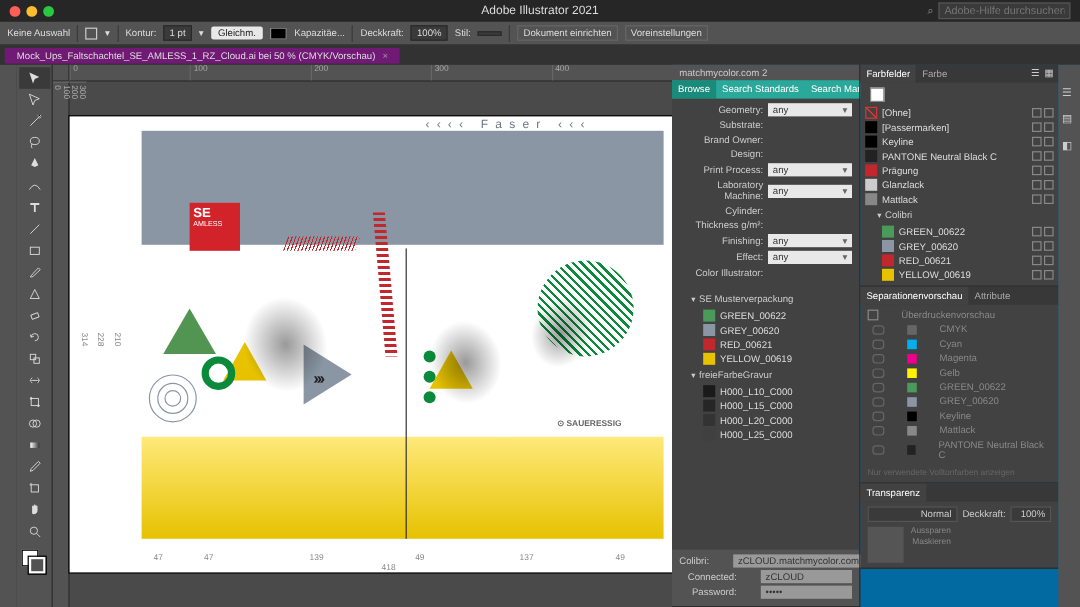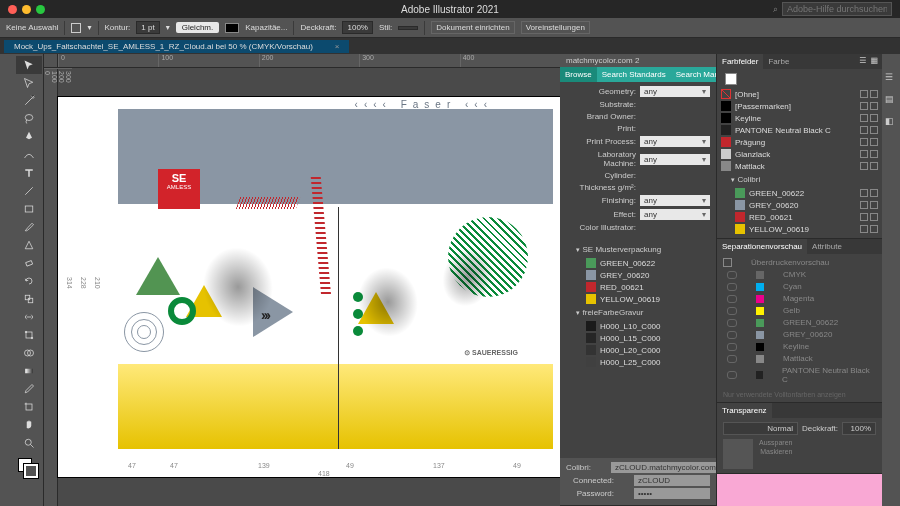--- a/index.html
+++ b/index.html
@@ -17,21 +17,21 @@
 
 .options { height: 20px; background: #535353; display: flex; align-items: center; padding: 0 6px; gap: 6px; font-size: 8px; color: #ddd; border-bottom: 1px solid #2a2a2a; }
 .options .lbl { white-space: nowrap; }
 .options .field { background: #3a3a3a; border: 1px solid #2a2a2a; padding: 1px 4px; font-size: 8px; color: #ddd; }
 .options .btn { background: #e8e8e8; color: #222; padding: 1px 6px; border-radius: 2px; font-size: 8px; }
 .options .swatch { width: 14px; height: 10px; background: #000; border: 1px solid #888; }
 .options .sep { width: 1px; height: 14px; background: #3a3a3a; }
 
 
 .tabbar { height: 16px; background: #323232; display: flex; align-items: center; padding: 0 4px; }
-.doctab { background: #0c4a6e; padding: 2px 10px; font-size: 8px; color: #ddd; display: flex; gap: 22px; align-items: center; }
+.doctab { background: #701a75; padding: 2px 10px; font-size: 8px; color: #ddd; display: flex; gap: 6px; align-items: center; }
 .doctab .x { color: #999; }
 
 
 .mainrow { display: flex; height: calc(506px - 18px - 20px - 16px); }
 
 
 .tooldock { width: 14px; background: #535353; }
 
 
 .toolbar { width: 30px; background: #535353; display: flex; flex-direction: column; padding-top: 2px; border-right: 1px solid #2a2a2a; }
@@ -45,21 +45,21 @@
 
 .canvas-wrap { flex: 1; background: #4a4a4a; overflow: hidden; position: relative; }
 .rulers-h { height: 14px; background: #535353; border-bottom: 1px solid #2a2a2a; display: flex; }
 .rulers-corner { width: 14px; border-right: 1px solid #2a2a2a; }
 .rulers-h-track, .rulers-v-track { flex: 1; display: flex; font-size: 7px; color: #aaa; }
 .rulers-h-track span { flex: 1; border-left: 1px solid #666; padding-left: 2px; }
 .below-rulers { display: flex; height: calc(100% - 14px); }
 .rulers-v { width: 14px; background: #535353; border-right: 1px solid #2a2a2a; display: flex; flex-direction: column; }
 .rulers-v-track span { flex: 1; border-top: 1px solid #666; writing-mode: vertical-rl; font-size: 7px; padding-top: 2px; }
 .artboard { flex: 1; display: flex; align-items: center; justify-content: center; }
-.page { width: 505px; height: 380px; background: #fff; position: relative; box-shadow: 0 0 0 1px #000; overflow: hidden; text-align: center; }
+.page { width: 505px; height: 380px; background: #fff; position: relative; box-shadow: 0 0 0 1px #000; overflow: hidden; }
 
 
 .art-top { position: absolute; left: 60px; top: 12px; right: 10px; height: 95px; background: #8a96a4; }
 .faser { position: absolute; right: 70px; top: 2px; font-size: 10px; letter-spacing: 6px; color: #6a7684; }
 .se-block { position: absolute; left: 100px; top: 72px; width: 42px; height: 40px; background: #d2232a; color: #fff; font-weight: bold; font-size: 11px; padding: 4px 3px; line-height: 1; }
 .se-block small { display: block; font-size: 6px; font-weight: normal; }
 .yellow-band { position: absolute; left: 60px; right: 10px; bottom: 28px; height: 85px; background: linear-gradient(#ffe97a, #e6c200); }
 .dim { position: absolute; font-size: 7px; color: #888; }
 .dim.btm { bottom: 8px; }
 .tri-green { position: absolute; width: 0; height: 0; border-left: 22px solid transparent; border-right: 22px solid transparent; border-bottom: 38px solid #529452; }
@@ -73,21 +73,21 @@
 .circ.conc::after { left: 12px; top: 12px; right: 12px; bottom: 12px; }
 .circ.gd { width: 10px; height: 10px; background: #0a8a3a; }
 .hatch { position: absolute; background: repeating-linear-gradient(45deg, #0a8a3a 0 2px, transparent 2px 5px); border-radius: 50%; }
 .squiggle { position: absolute; left: 258px; top: 80px; width: 10px; height: 120px; background: repeating-linear-gradient(0deg, transparent 0 3px, #c1272d 3px 5px); transform: skewX(5deg); }
 .chev { position: absolute; left: 203px; top: 210px; font-size: 14px; letter-spacing: -2px; color: #222; font-weight: bold; }
 .logo-s { position: absolute; right: 45px; bottom: 120px; font-size: 7px; color: #666; font-weight: bold; }
 .red-lines { position: absolute; left: 180px; top: 100px; width: 60px; height: 12px; background: repeating-linear-gradient(90deg, #c1272d 0 1px, transparent 1px 3px); transform: skewX(-20deg); }
 .feather { position: absolute; background: radial-gradient(ellipse at center, rgba(0,0,0,0.4) 0%, transparent 70%); transform: rotate(-10deg); }
 
 
-.rightpanels { width: 340px; display: flex; background: #f9a8d4; }
+.rightpanels { width: 340px; display: flex; background: #0369a1; }
 .panelcol { display: flex; flex-direction: column; }
 .panelcol.a { width: 156px; }
 .panelcol.b { width: 166px; border-left: 1px solid #2a2a2a; }
 .panelcol.c { width: 18px; background: #535353; display: flex; flex-direction: column; align-items: center; padding-top: 18px; gap: 10px; }
 .panelcol.c .pi { width: 12px; height: 12px; color: #ccc; }
 
 .pnl { border-bottom: 1px solid #2a2a2a; background: #424242; }
 .pnl-tabs { display: flex; background: #383838; font-size: 8px; }
 .pnl-tab { padding: 3px 5px; color: #aaa; white-space: nowrap; }
 .pnl-tab.active { background: #424242; color: #fff; }
@@ -391,21 +391,21 @@
             </div>
             <div class="form-row">
               <label>Substrate:</label>
               <div style="flex:1"></div>
             </div>
             <div class="form-row">
               <label>Brand Owner:</label>
               <div style="flex:1"></div>
             </div>
             <div class="form-row">
-              <label>Print:</label>
+              <label>Design:</label>
               <div style="flex:1"></div>
             </div>
             <div class="form-row">
               <label>Print Process:</label>
               <div class="inp">
                 <span>any</span>
                 <span class="dd">▾</span>
               </div>
             </div>
             <div class="form-row">

